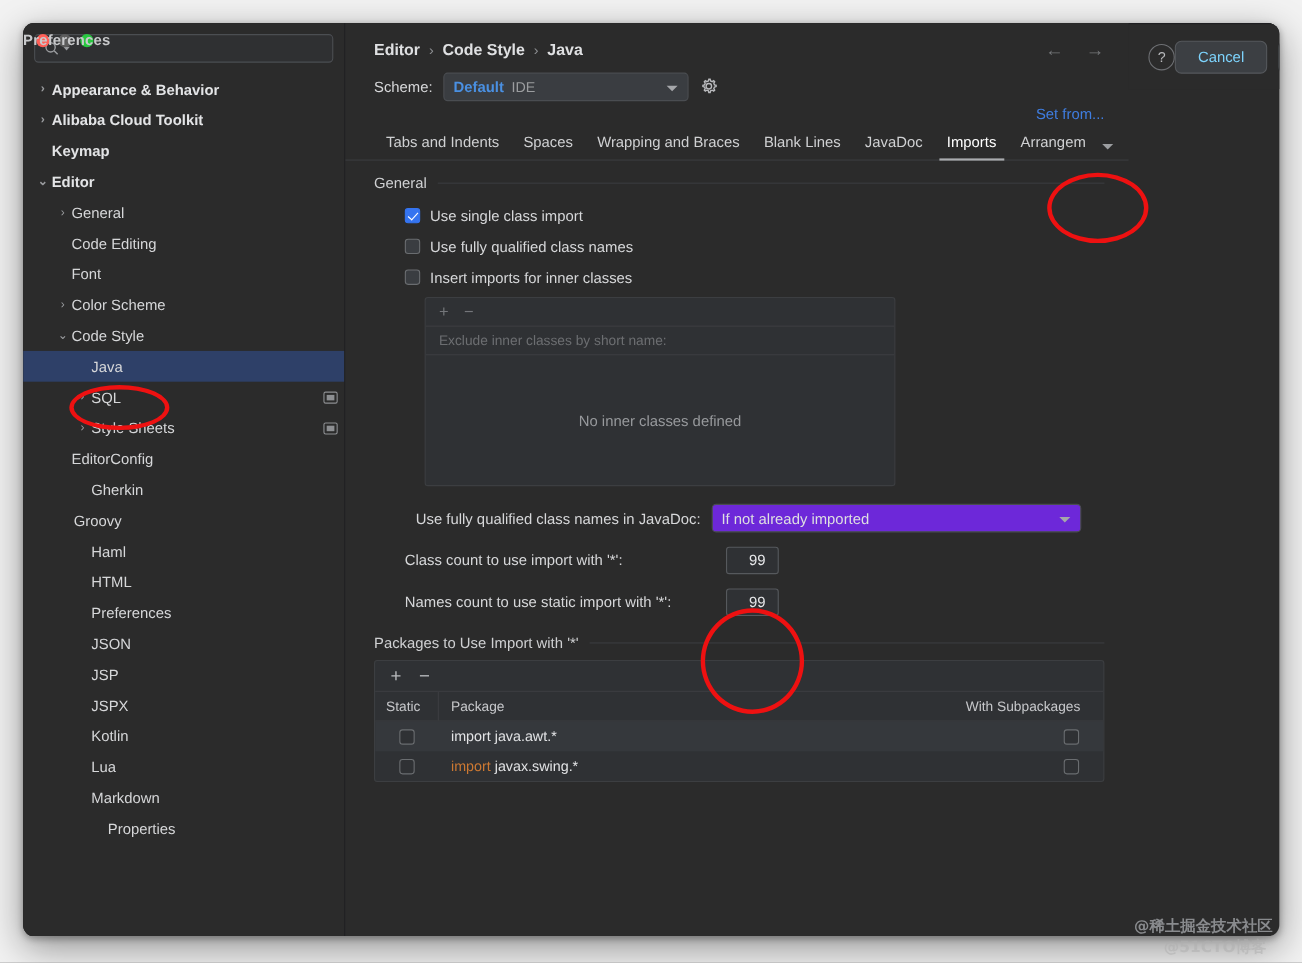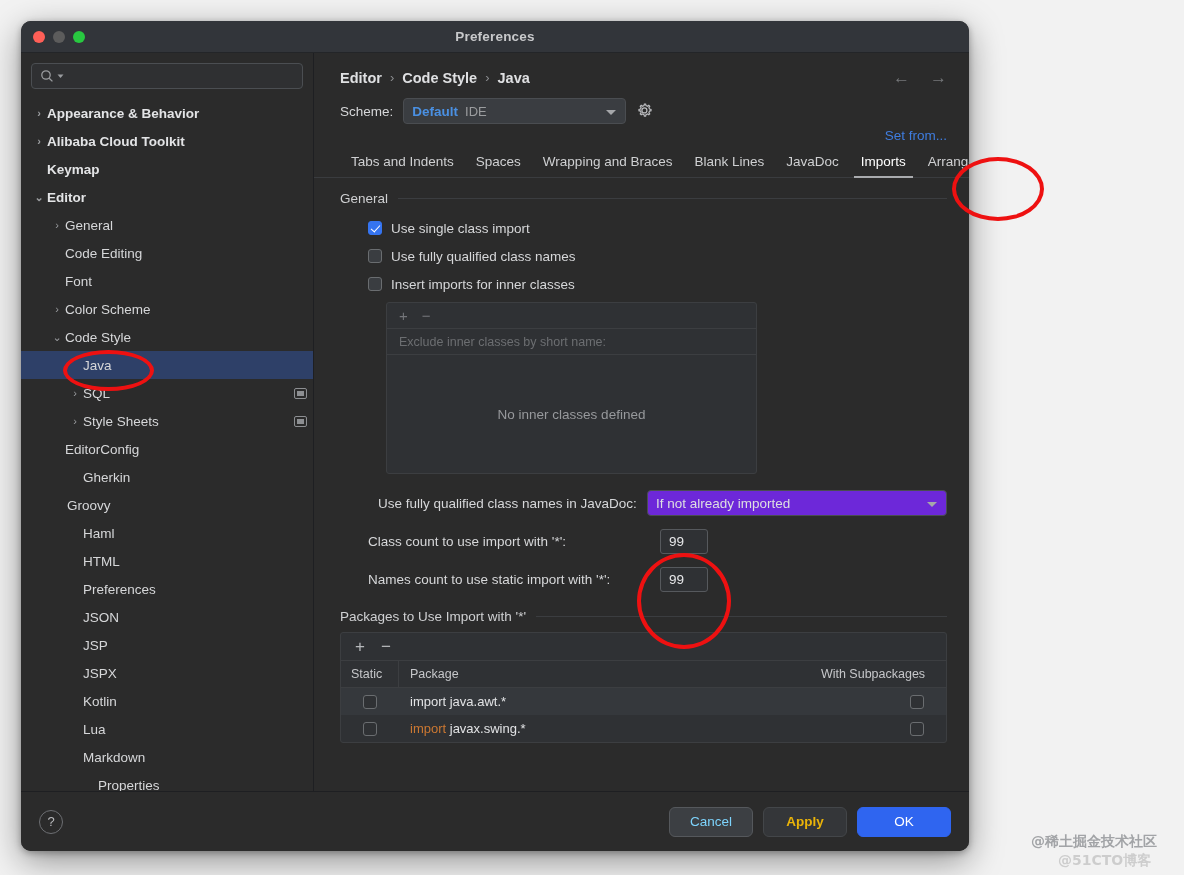--- a/index.html
+++ b/index.html
@@ -13,26 +13,26 @@
   #root {
     position: relative;
     width: 1184px; height: 875px;
     background: #f2f2f2;
   }
 
   
   .window {
     position: absolute;
     left: 21px; top: 21px;
-    width: 948px; height: 830px;
+    width: 1142px; height: 830px;
     background: #2b2b2b;
     border-radius: 10px;
     box-shadow: 0 10px 34px rgba(0,0,0,.40), 0 2px 7px rgba(0,0,0,.30);
     overflow: hidden;
-    display: flex; flex-direction: column;
+    display: flex; 
   }
 
   
   .titlebar {
     height: 32px;
     background: #32353a;
     border-bottom: 1px solid #232528;
     position: relative;
     flex: 0 0 auto;
   }
@@ -223,21 +223,21 @@
     width: 0; height: 0;
     border-left: 5px solid transparent; border-right: 5px solid transparent;
     border-top: 5px solid #a5a7aa;
   }
 
   .countrow { display: flex; align-items: center; margin-top: 13px; padding-left: 28px; }
   .countrow .clabel { font-size: 13.5px; color: #d6d7d9; white-space: nowrap; }
   .spin {
     width: 48px; height: 25px; margin-left: 8px;
     background: #2f3134; border: 1px solid #56595d; border-radius: 3px;
-    display: flex; align-items: center; padding-left: 8px;
+    display: flex; align-items: center; padding-left: 20px;
     font-size: 13.5px; color: #e6e7e9;
   }
   .countrow.r1 .clabel { width: 284px; }
   .countrow.r2 .clabel { width: 284px; }
 
   
   .pkgtable {
     margin-top: 8px;
     border: 1px solid #3c3e41; border-radius: 3px;
     background: #2f3134;

